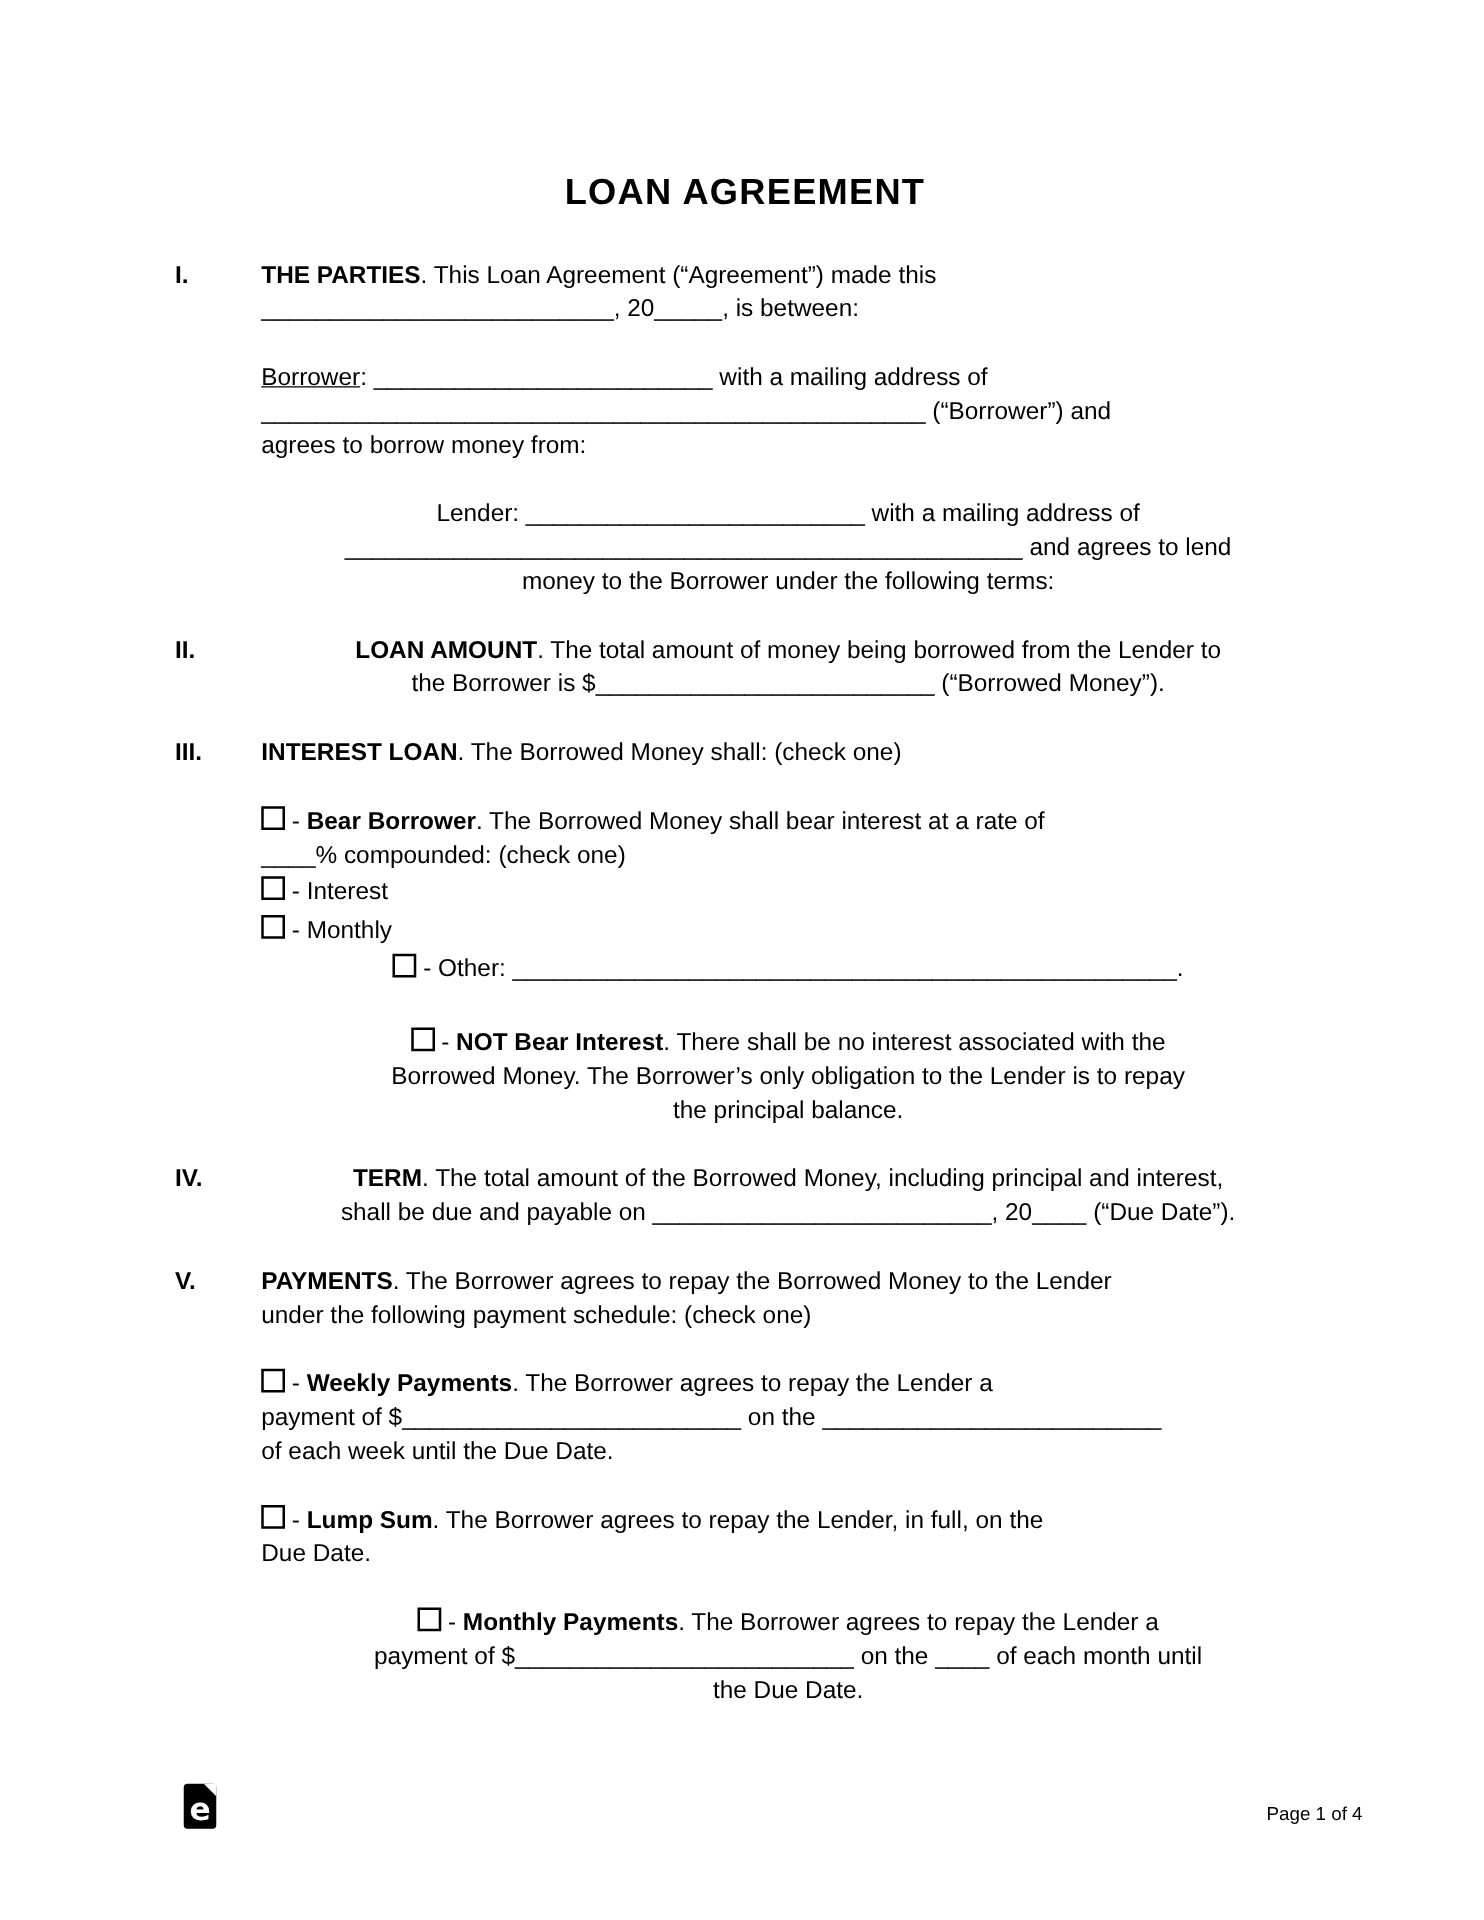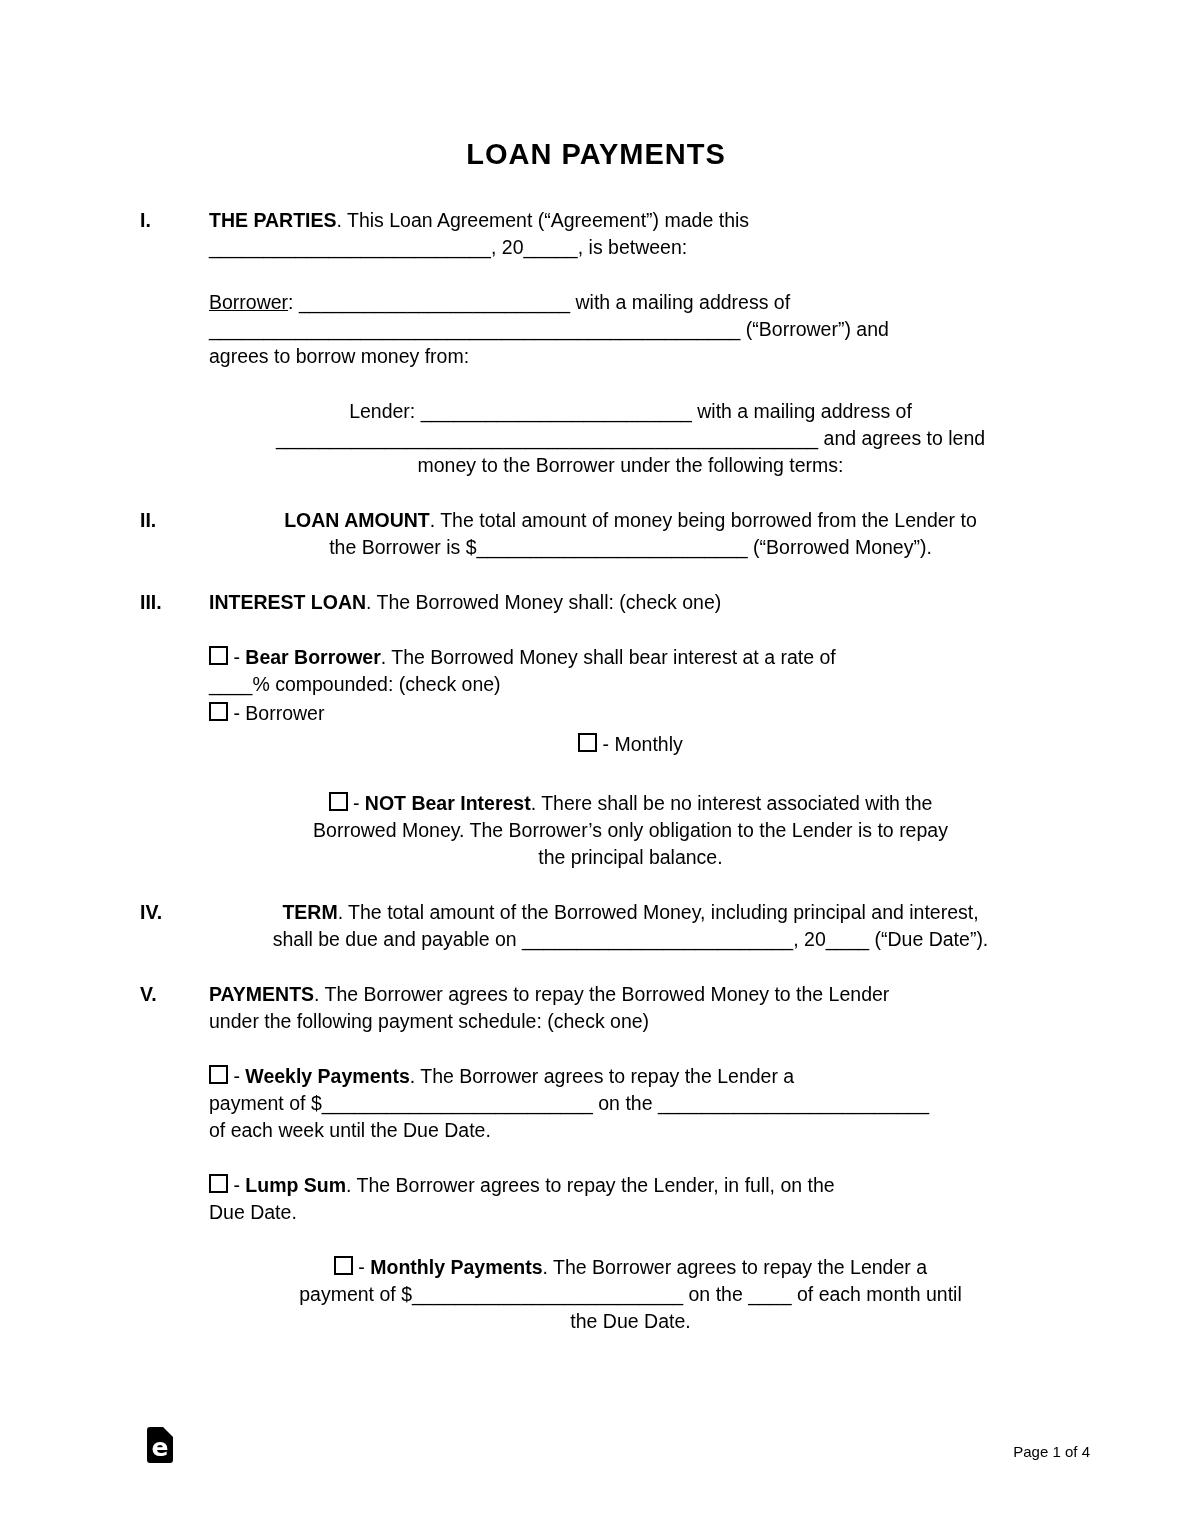--- a/index.html
+++ b/index.html
@@ -72,21 +72,21 @@
     font-size:15px;
     line-height:22px;
   }
 </style>
 </head>
 <body>
 
 <div class="page">
   <div class="content">
 
-    <div class="doc-title">LOAN PAYMENTS</div>
+    <div class="doc-title">LOAN AGREEMENT</div>
 
     <div class="sec">
       <div class="num">I.</div>
       <div class="body">
         <p><b>THE PARTIES</b><span class="ml">. This Loan Agreement (“Agreement”) made this
 __________________________, 20_____, is between:</span></p>
         <p class="ind"><span class="u">Borrower</span><span class="ml">: _________________________ with a mailing address of
 _________________________________________________ (“Borrower”) and
 agrees to borrow money from:</span></p>
         <p class="ind"><span class="ml">Lender: _________________________ with a mailing address of
@@ -105,22 +105,23 @@
 
     <div class="sec">
       <div class="num">III.</div>
       <div class="body">
         <p><b>INTEREST LOAN</b><span>. The Borrowed Money shall: (check one)</span></p>
 
         <p class="ind" style="margin-bottom:0;"><span class="cb"></span><span> - </span><b>Bear Borrower</b><span class="ml">. The Borrowed Money shall bear interest at a rate of
 ____% compounded: (check one)</span></p>
 
         <div class="opts">
-          <p class="ind2"><span class="cb"></span><span> - Borrower</span></p>
+          <p class="ind2"><span class="cb"></span><span> - Interest</span></p>
           <p class="ind2"><span class="cb"></span><span> - Monthly</span></p>
+          <p class="ind2"><span class="cb"></span><span> - Other: _________________________________________________.</span></p>
         </div>
 
         <p class="ind"><span class="cb"></span><span> - </span><b>NOT Bear Interest</b><span class="ml">. There shall be no interest associated with the
 Borrowed Money. The Borrower’s only obligation to the Lender is to repay
 the principal balance.</span></p>
       </div>
     </div>
 
     <div class="sec">
       <div class="num">IV.</div>

